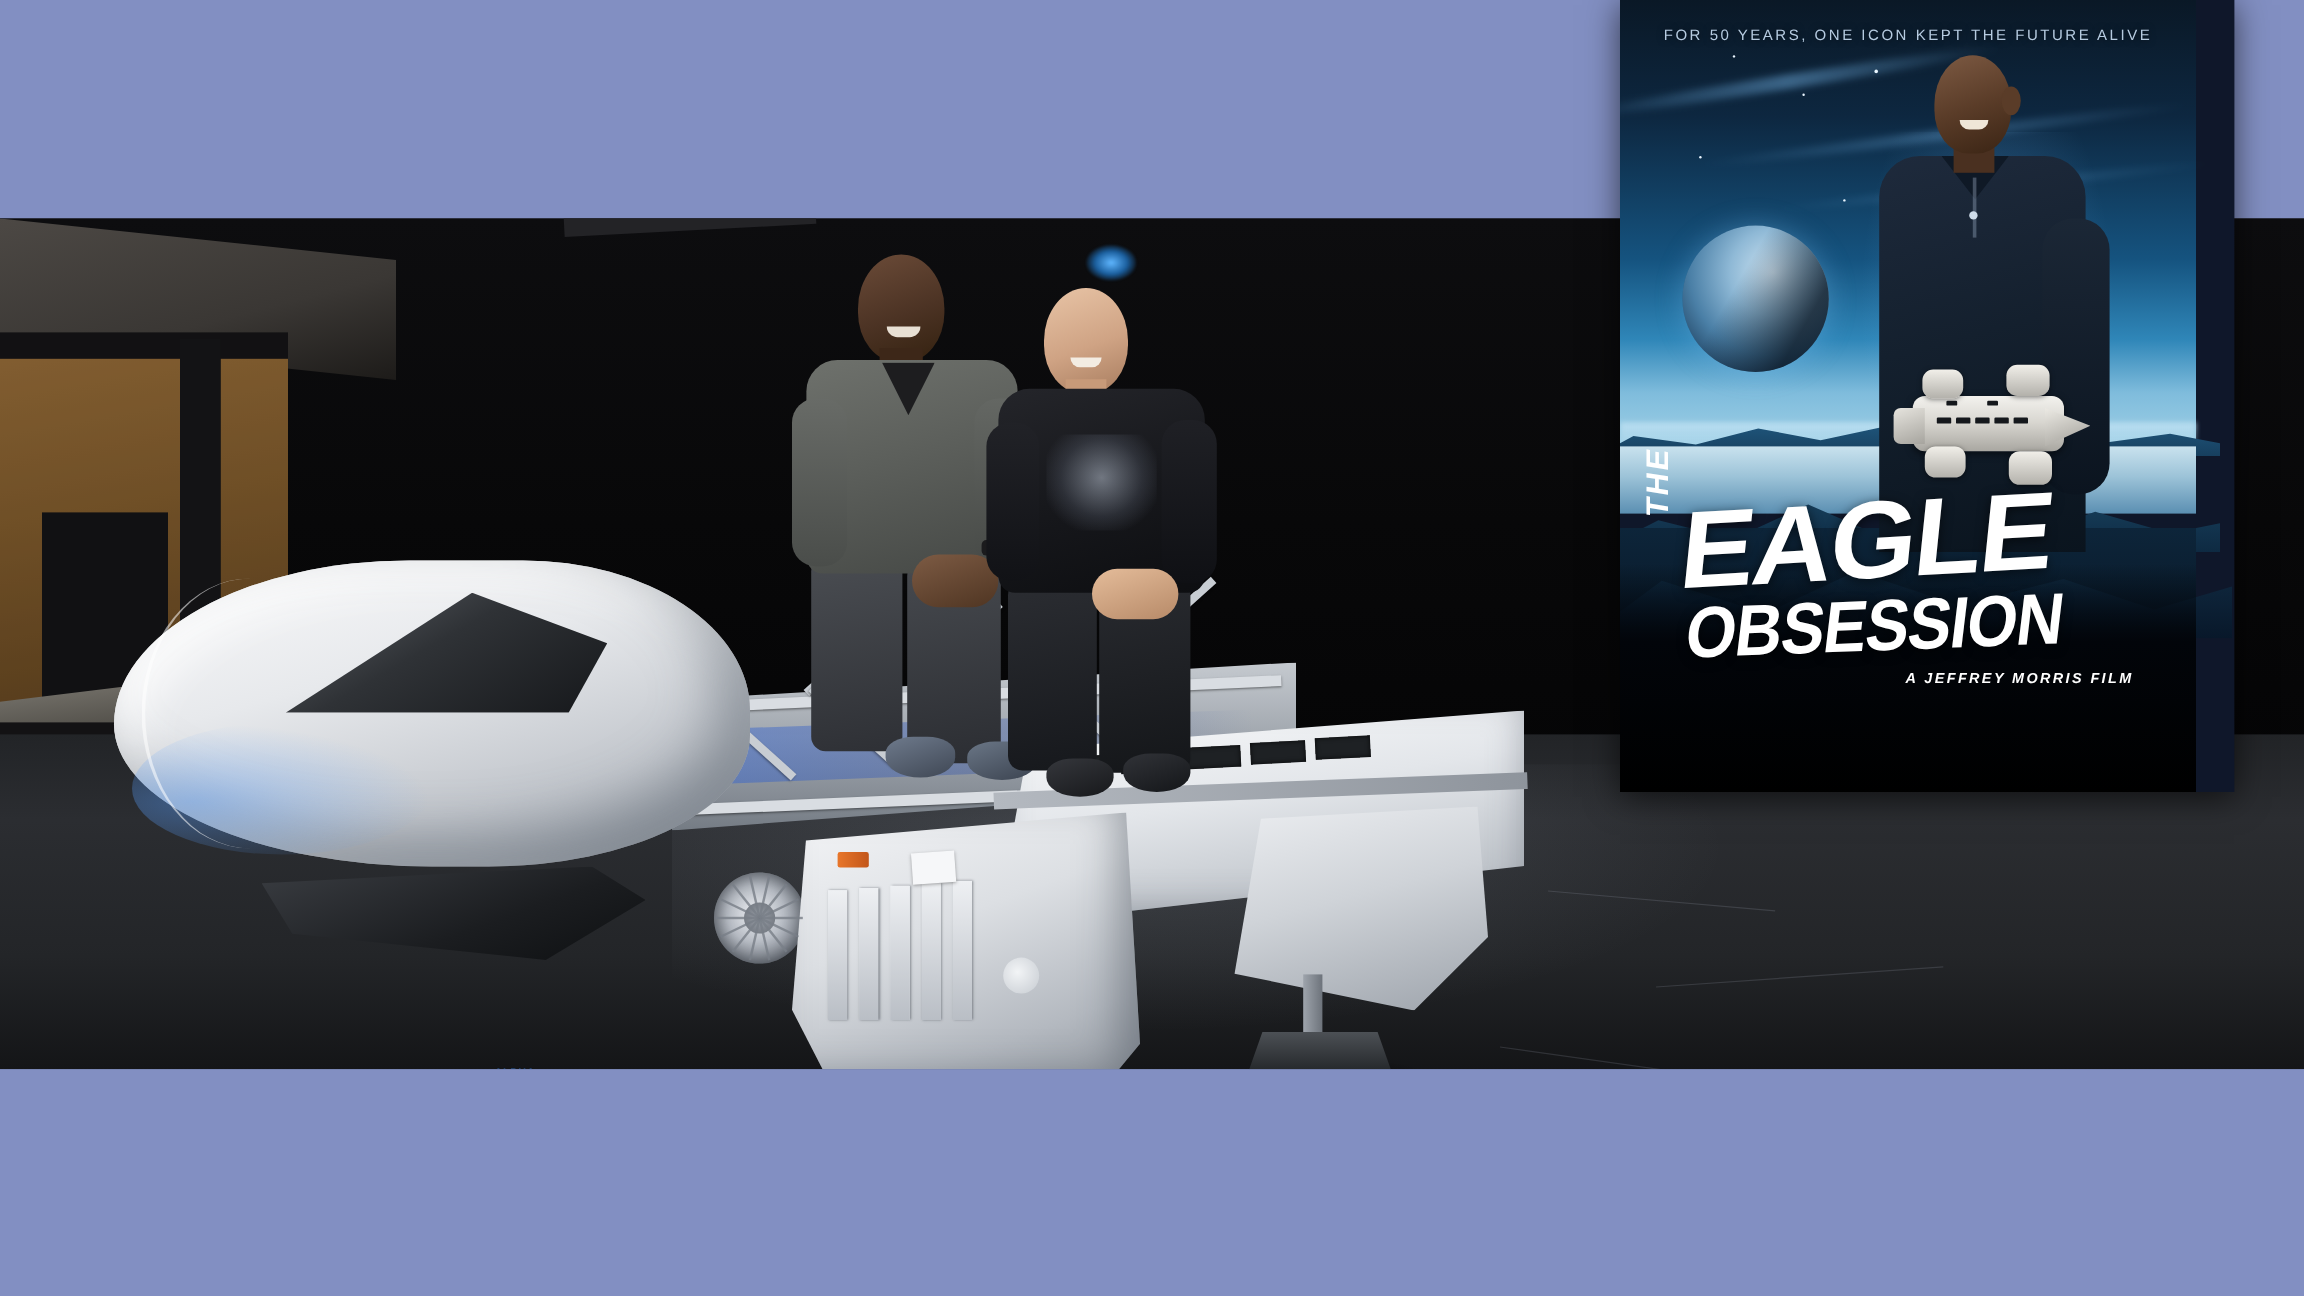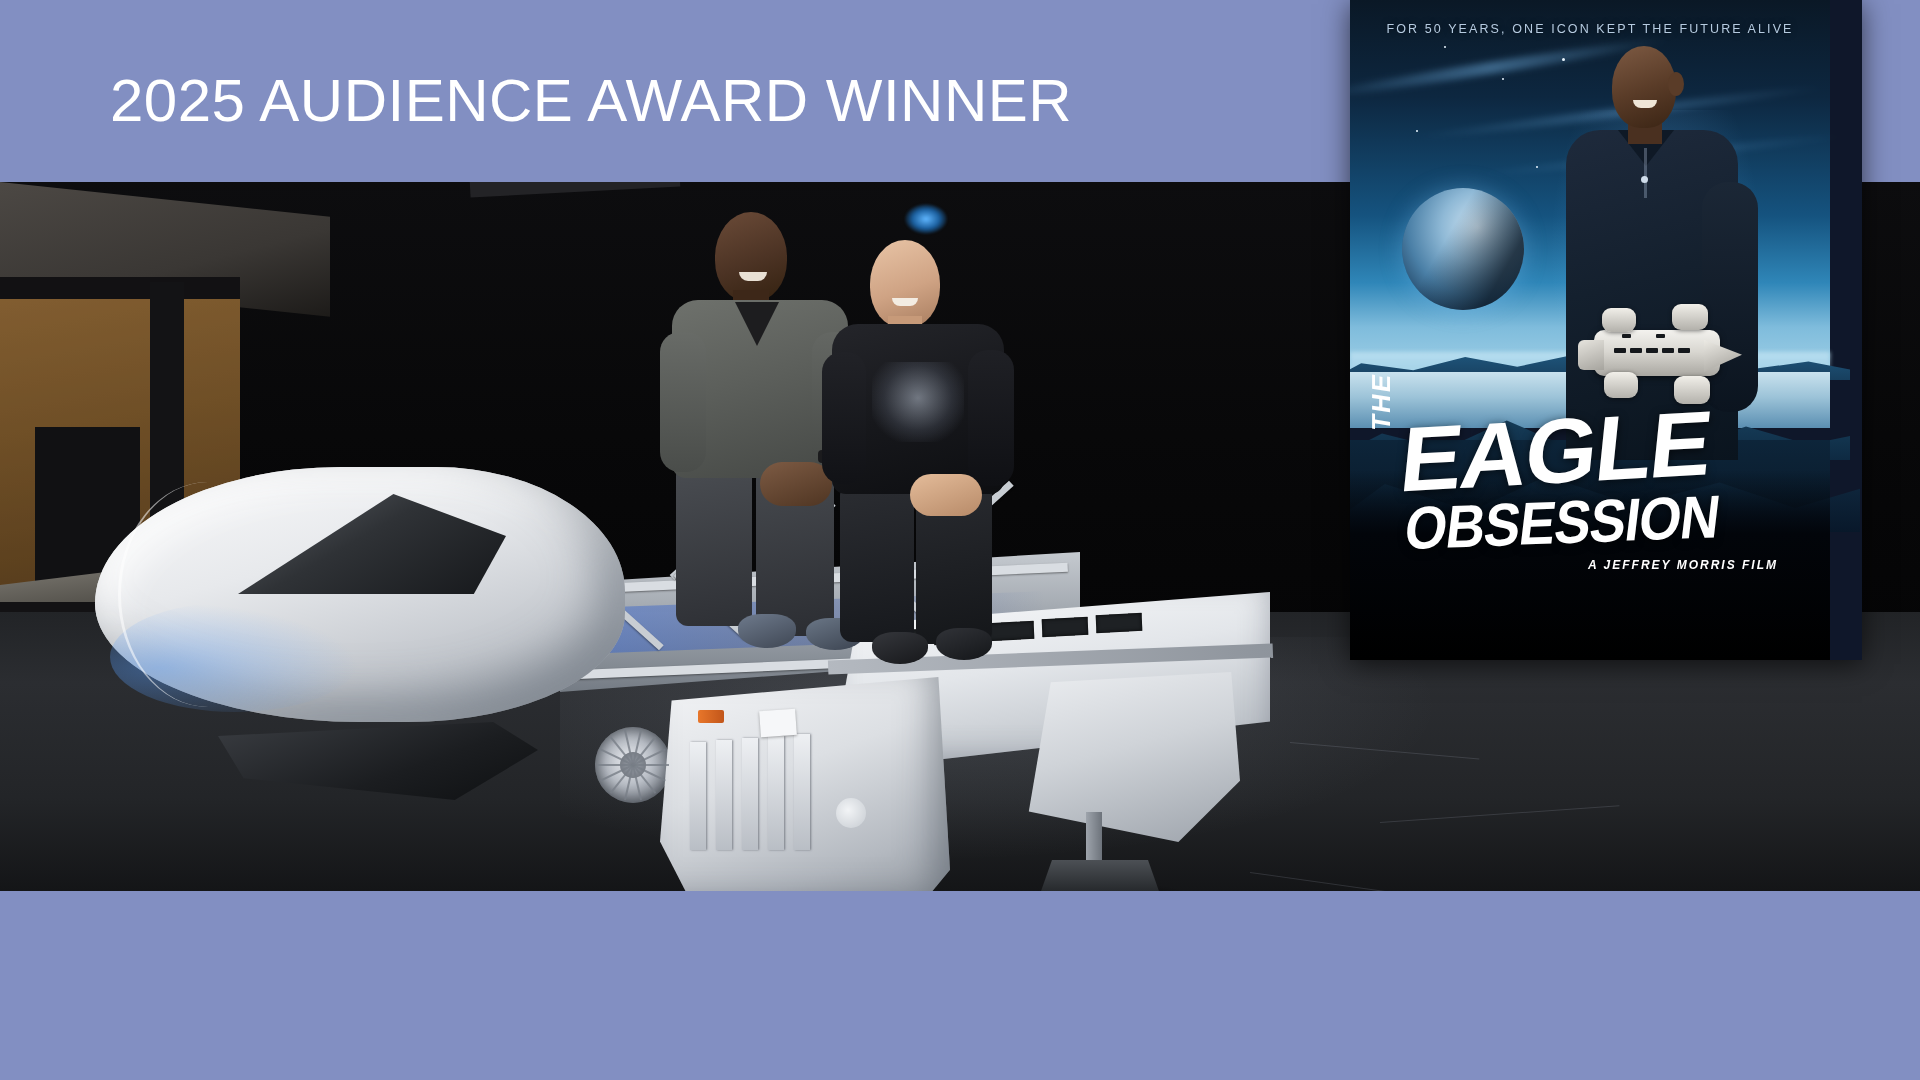--- a/index.html
+++ b/index.html
@@ -299,23 +299,20 @@
     white-space:nowrap; text-shadow:0 2px 8px rgba(0,0,0,.6); }
   #poster-credit{ position:absolute; left:238px; top:558px;
     font-size:12px; font-weight:700; color:#ffffff; letter-spacing:2px;
     white-space:nowrap;font-style:italic; }
 </style>
 </head>
 <body>
 
 <div id="card">
 
-  <div class="banner" id="top-banner">
-    <div id="award-title">2025 AUDIENCE AWARD WINNER</div>
-  </div>
 
   <div id="photo">
 
     <div class="ph" id="backwall"></div>
     <div class="ph" id="ceiling"></div>
     <div class="ph" id="plywood"></div>
     <div class="ph" id="plywood-panel"></div>
     <div class="ph" id="plywood-shadow"></div>
     <div class="ph" id="left-post"></div>
     <div class="ph" id="floor-slab"></div>

